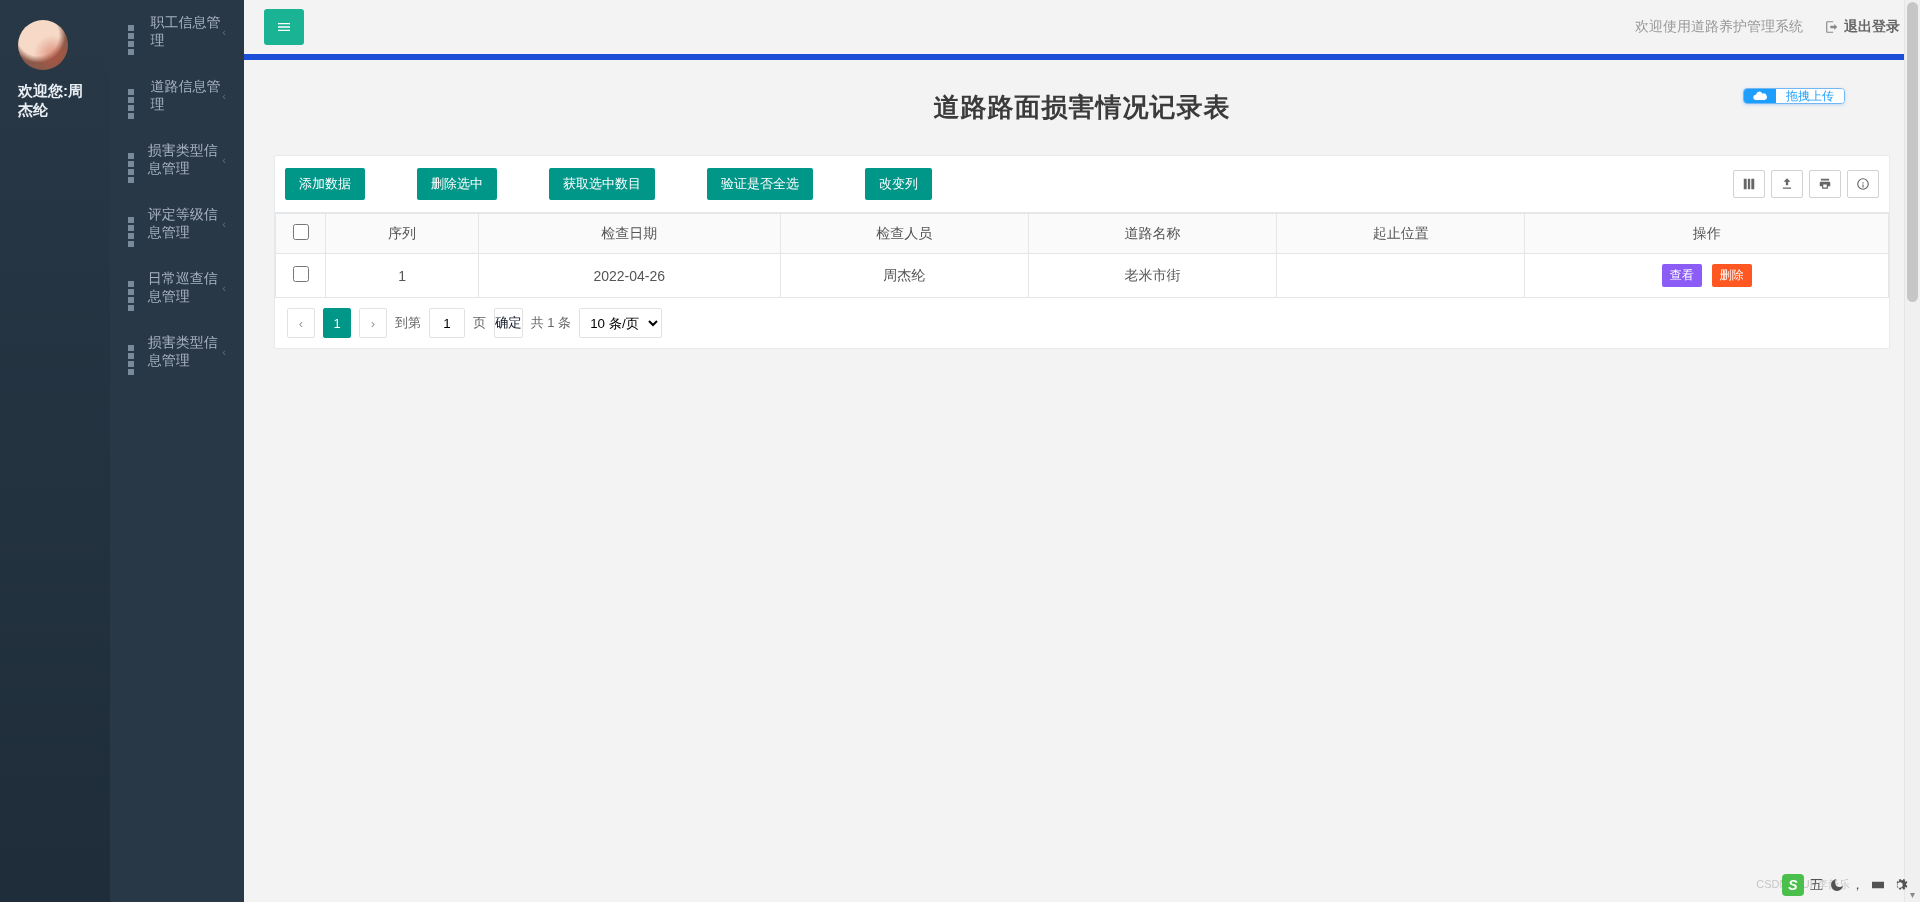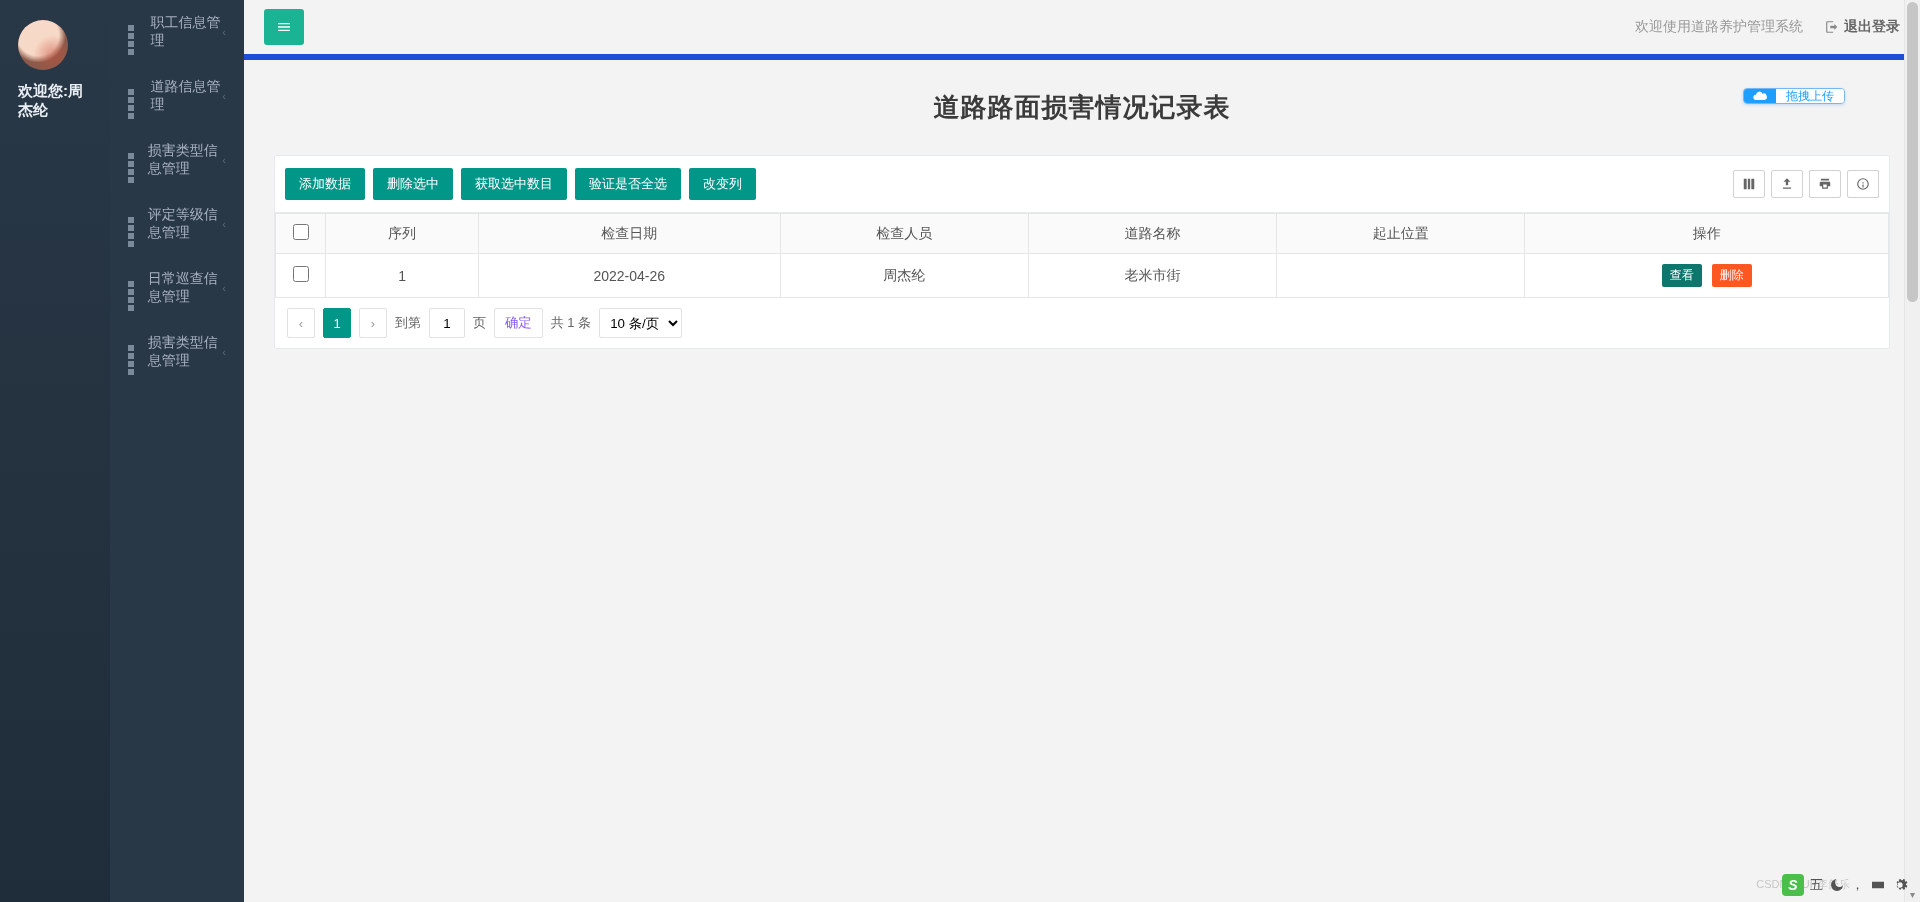--- a/index.html
+++ b/index.html
@@ -30,41 +30,41 @@
 
 .content { padding: 20px 30px; }
 .title-row { display: flex; align-items: center; justify-content: center; position: relative; margin: 10px 0 30px 0; }
 .page-title { font-size: 26px; color: #3b3b3b; letter-spacing: 1px; }
 .upload-widget { position: absolute; right: 45px; top: -2px; display: flex; align-items: center; border: 1px solid #73b8f5; border-radius: 4px; overflow: hidden; height: 16px; box-shadow: 0 1px 3px rgba(70,150,240,0.3); }
 .upload-widget .cloud { width: 32px; height: 100%; background: #1e9fff; display: flex; align-items: center; justify-content: center; }
 .upload-widget .cloud svg { width: 16px; height: 16px; fill: #fff; }
 .upload-widget .txt { padding: 0 10px; font-size: 12px; color: #1e9fff; background: #fff; line-height: 28px; }
 
 .card { background: #fff; border: 1px solid #e7eaec; border-radius: 2px; }
-.toolbar { display: flex; align-items: center; padding: 12px 10px; border-bottom: 1px solid #e7eaec; }
+.toolbar { display: flex; align-items: center; padding: 12px 10px; border-bottom: 1px solid #e7eaec; gap: 44px; }
 .btn { padding: 7px 14px; background: #009688; color: #fff; border: none; border-radius: 2px; font-size: 13px; cursor: pointer; margin-right: 8px; }
 .tool-icons { margin-left: auto; display: flex; gap: 6px; }
 .icon-btn { width: 32px; height: 28px; border: 1px solid #d2d2d2; background: #fff; border-radius: 2px; display: flex; align-items: center; justify-content: center; cursor: pointer; color: #666; }
 .icon-btn svg { width: 14px; height: 14px; fill: #666; }
 
 table { width: 100%; border-collapse: collapse; }
 th, td { border: 1px solid #e6e6e6; text-align: center; font-size: 14px; color: #555; font-weight: normal; padding: 10px 8px; }
 th { background: #fafafa; }
 .chk { width: 16px; height: 16px; }
 .col-chk { width: 50px; }
 
 .tag { display: inline-block; padding: 3px 8px; font-size: 12px; border-radius: 2px; color: #fff; cursor: pointer; }
-.tag-view { background: #0f766e; }
+.tag-view { background: #8b5cf6; }
 .tag-del { background: #ff5722; margin-left: 6px; }
 
 .pager { display: flex; align-items: center; padding: 10px 12px; gap: 8px; color: #666; font-size: 13px; }
 .pg-btn { width: 28px; height: 30px; border: 1px solid #e2e2e2; background: #fff; display: flex; align-items: center; justify-content: center; border-radius: 2px; cursor: pointer; color: #999; }
 .pg-btn.cur { background: #009688; color: #fff; border-color: #009688; }
 .pg-input { width: 36px; height: 30px; border: 1px solid #e2e2e2; text-align: center; border-radius: 2px; }
-.pg-confirm { height: 30px; padding: 0 10px; border: 1px solid #e2e2e2; background: #fff; border-radius: 2px; cursor: pointer; color: #8b5cf6; }
+.pg-confirm { height: 30px; padding: 0 0; border: 1px solid #e2e2e2; background: #fff; border-radius: 2px; cursor: pointer; color: #0f172a; }
 .pg-select { height: 30px; border: 1px solid #e2e2e2; border-radius: 2px; padding: 0 6px; background: #fff; }
 
 .ime-bar { position: fixed; right: 12px; bottom: 6px; display: flex; align-items: center; gap: 6px; font-size: 13px; color: #535353; }
 .ime-s { width: 22px; height: 22px; background: #4bbf4b; color: #fff; border-radius: 4px; display: flex; align-items: center; justify-content: center; font-weight: bold; font-style: italic; font-size: 14px; }
 .ime-bar svg { width: 16px; height: 16px; fill: #535353; }
 .watermark { position: fixed; right: 70px; bottom: 10px; font-size: 11px; color: rgba(0,0,0,0.2); }
 
 .vscroll { position: fixed; right: 0; top: 0; bottom: 0; width: 16px; background: #f0f0f0; border-left: 1px solid #e5e5e5; }
 .vscroll .thumb { position: absolute; left: 2px; right: 2px; top: 2px; height: 300px; background: #c6c6c6; border-radius: 6px; }
 .vscroll .arrow-down { position: absolute; bottom: 0; left: 0; right: 0; height: 16px; display: flex; align-items: center; justify-content: center; color: #888; font-size: 10px; }

